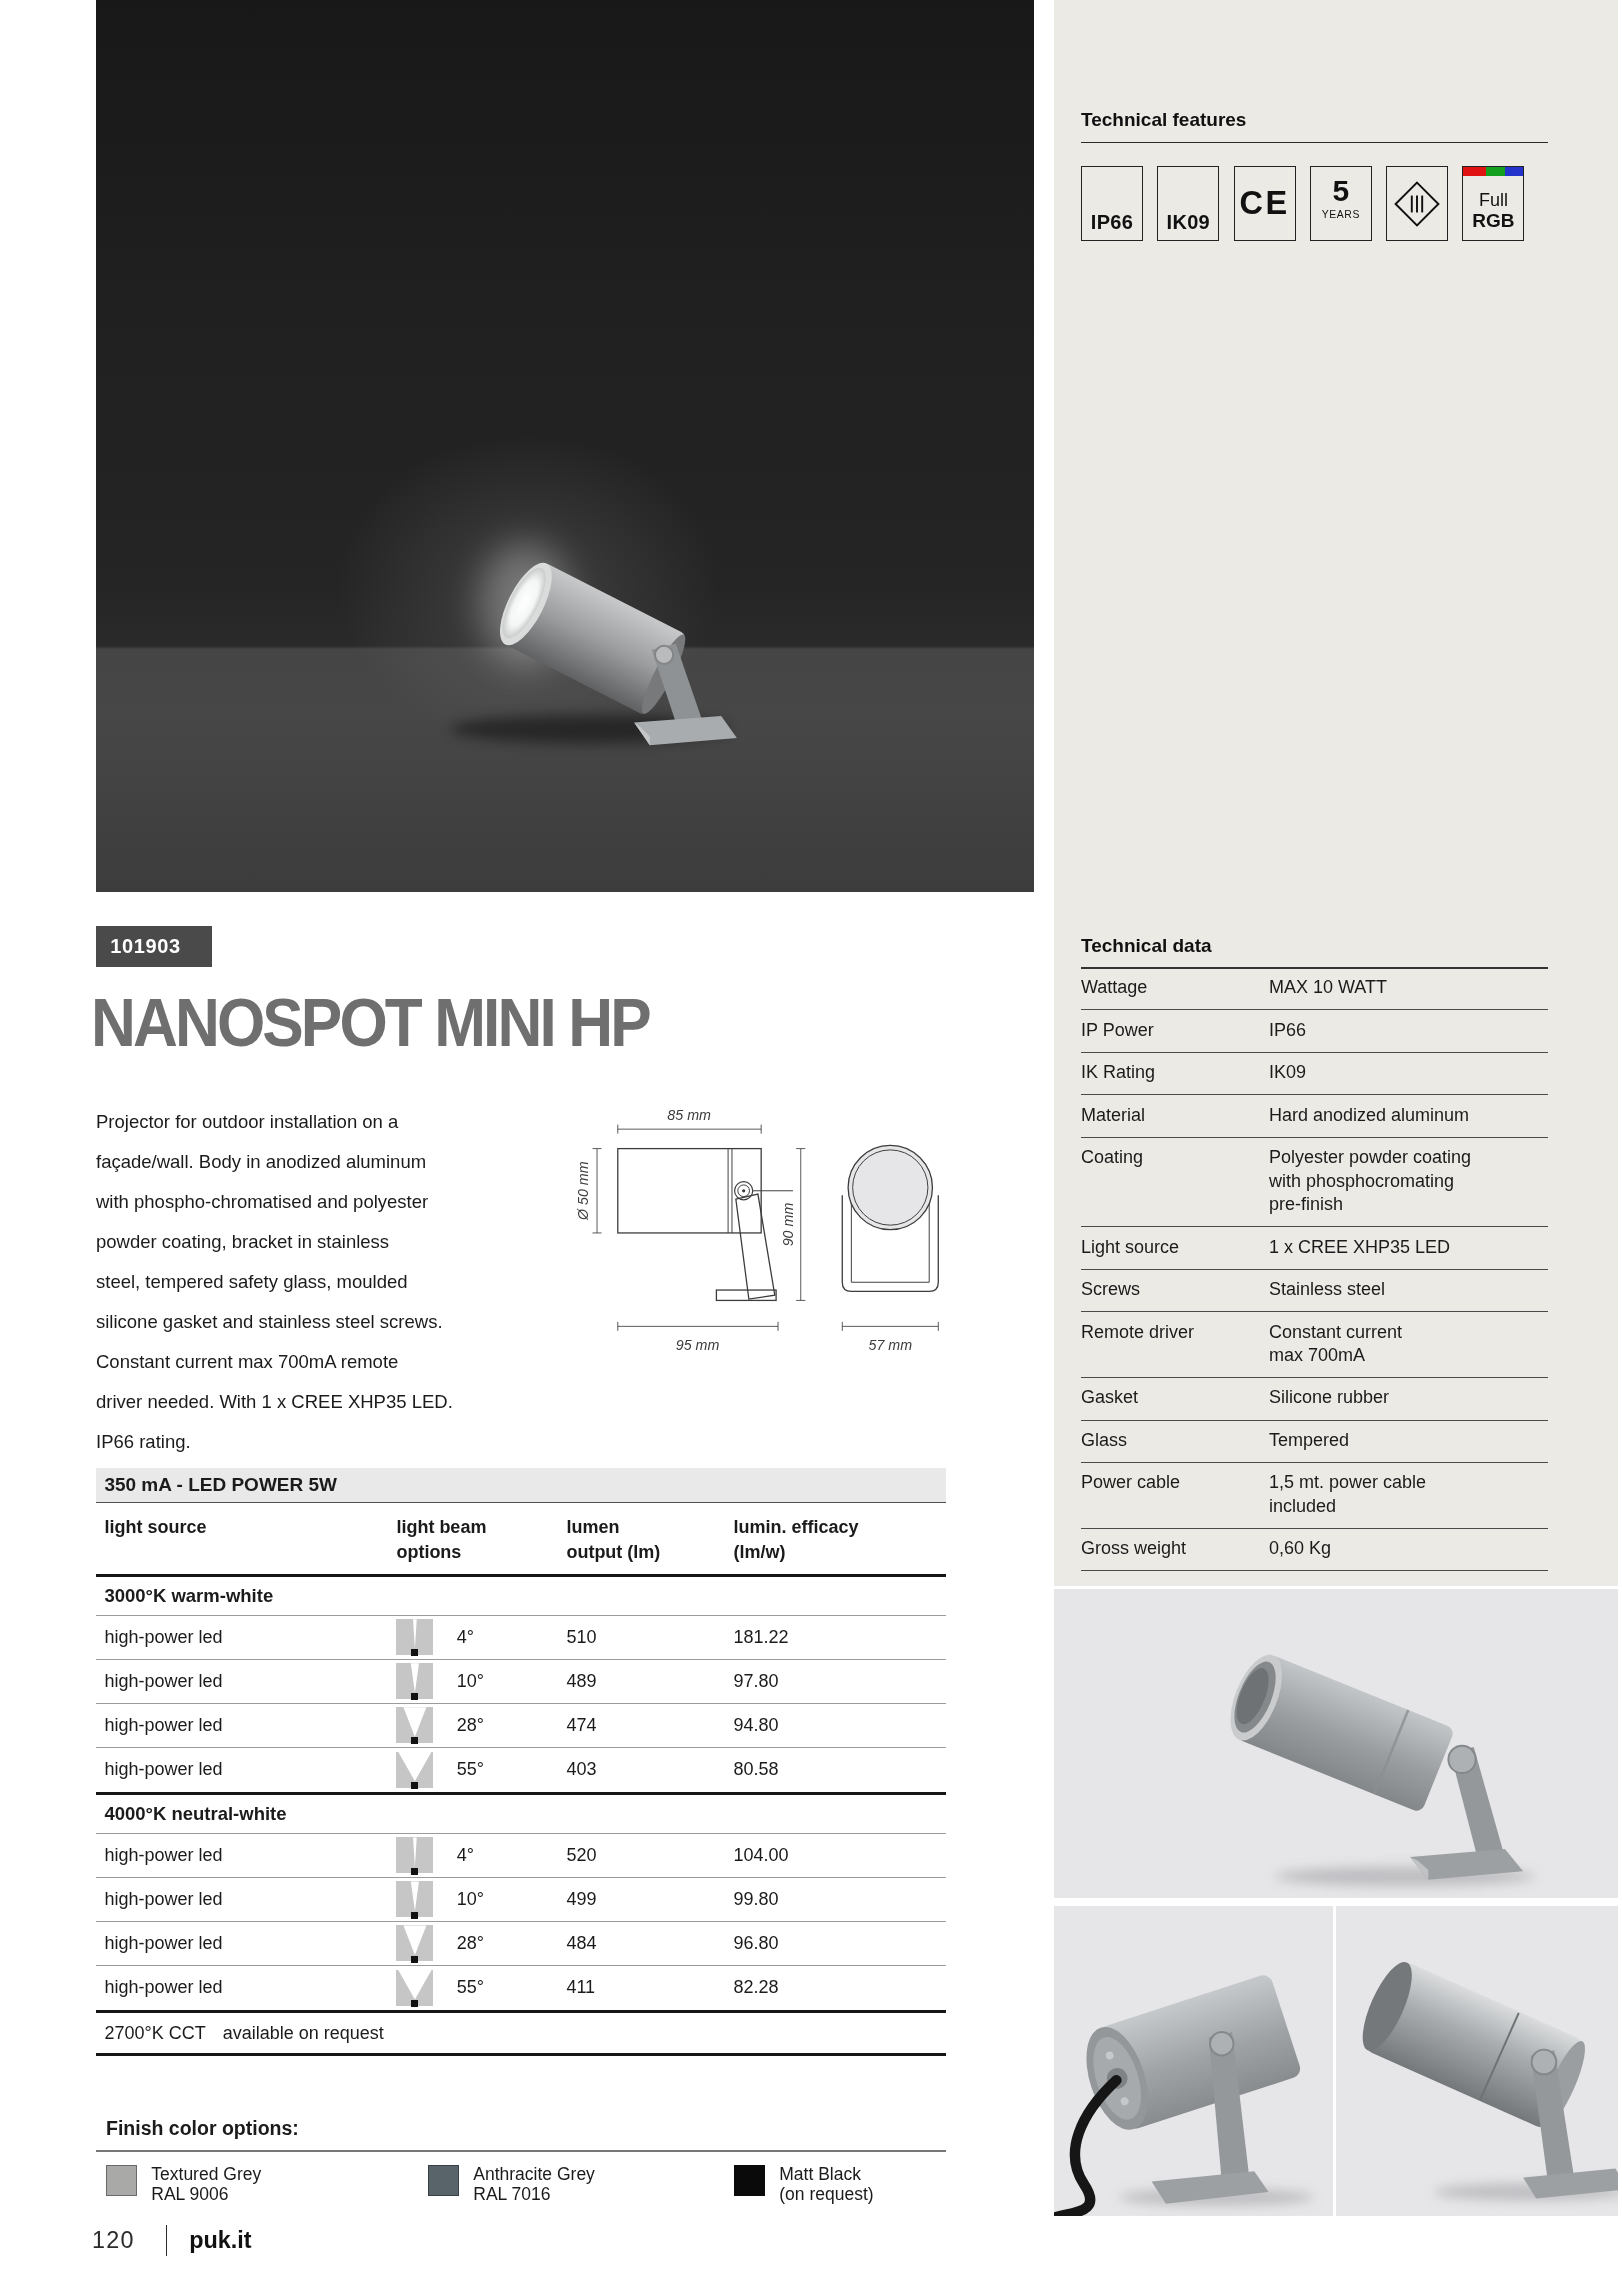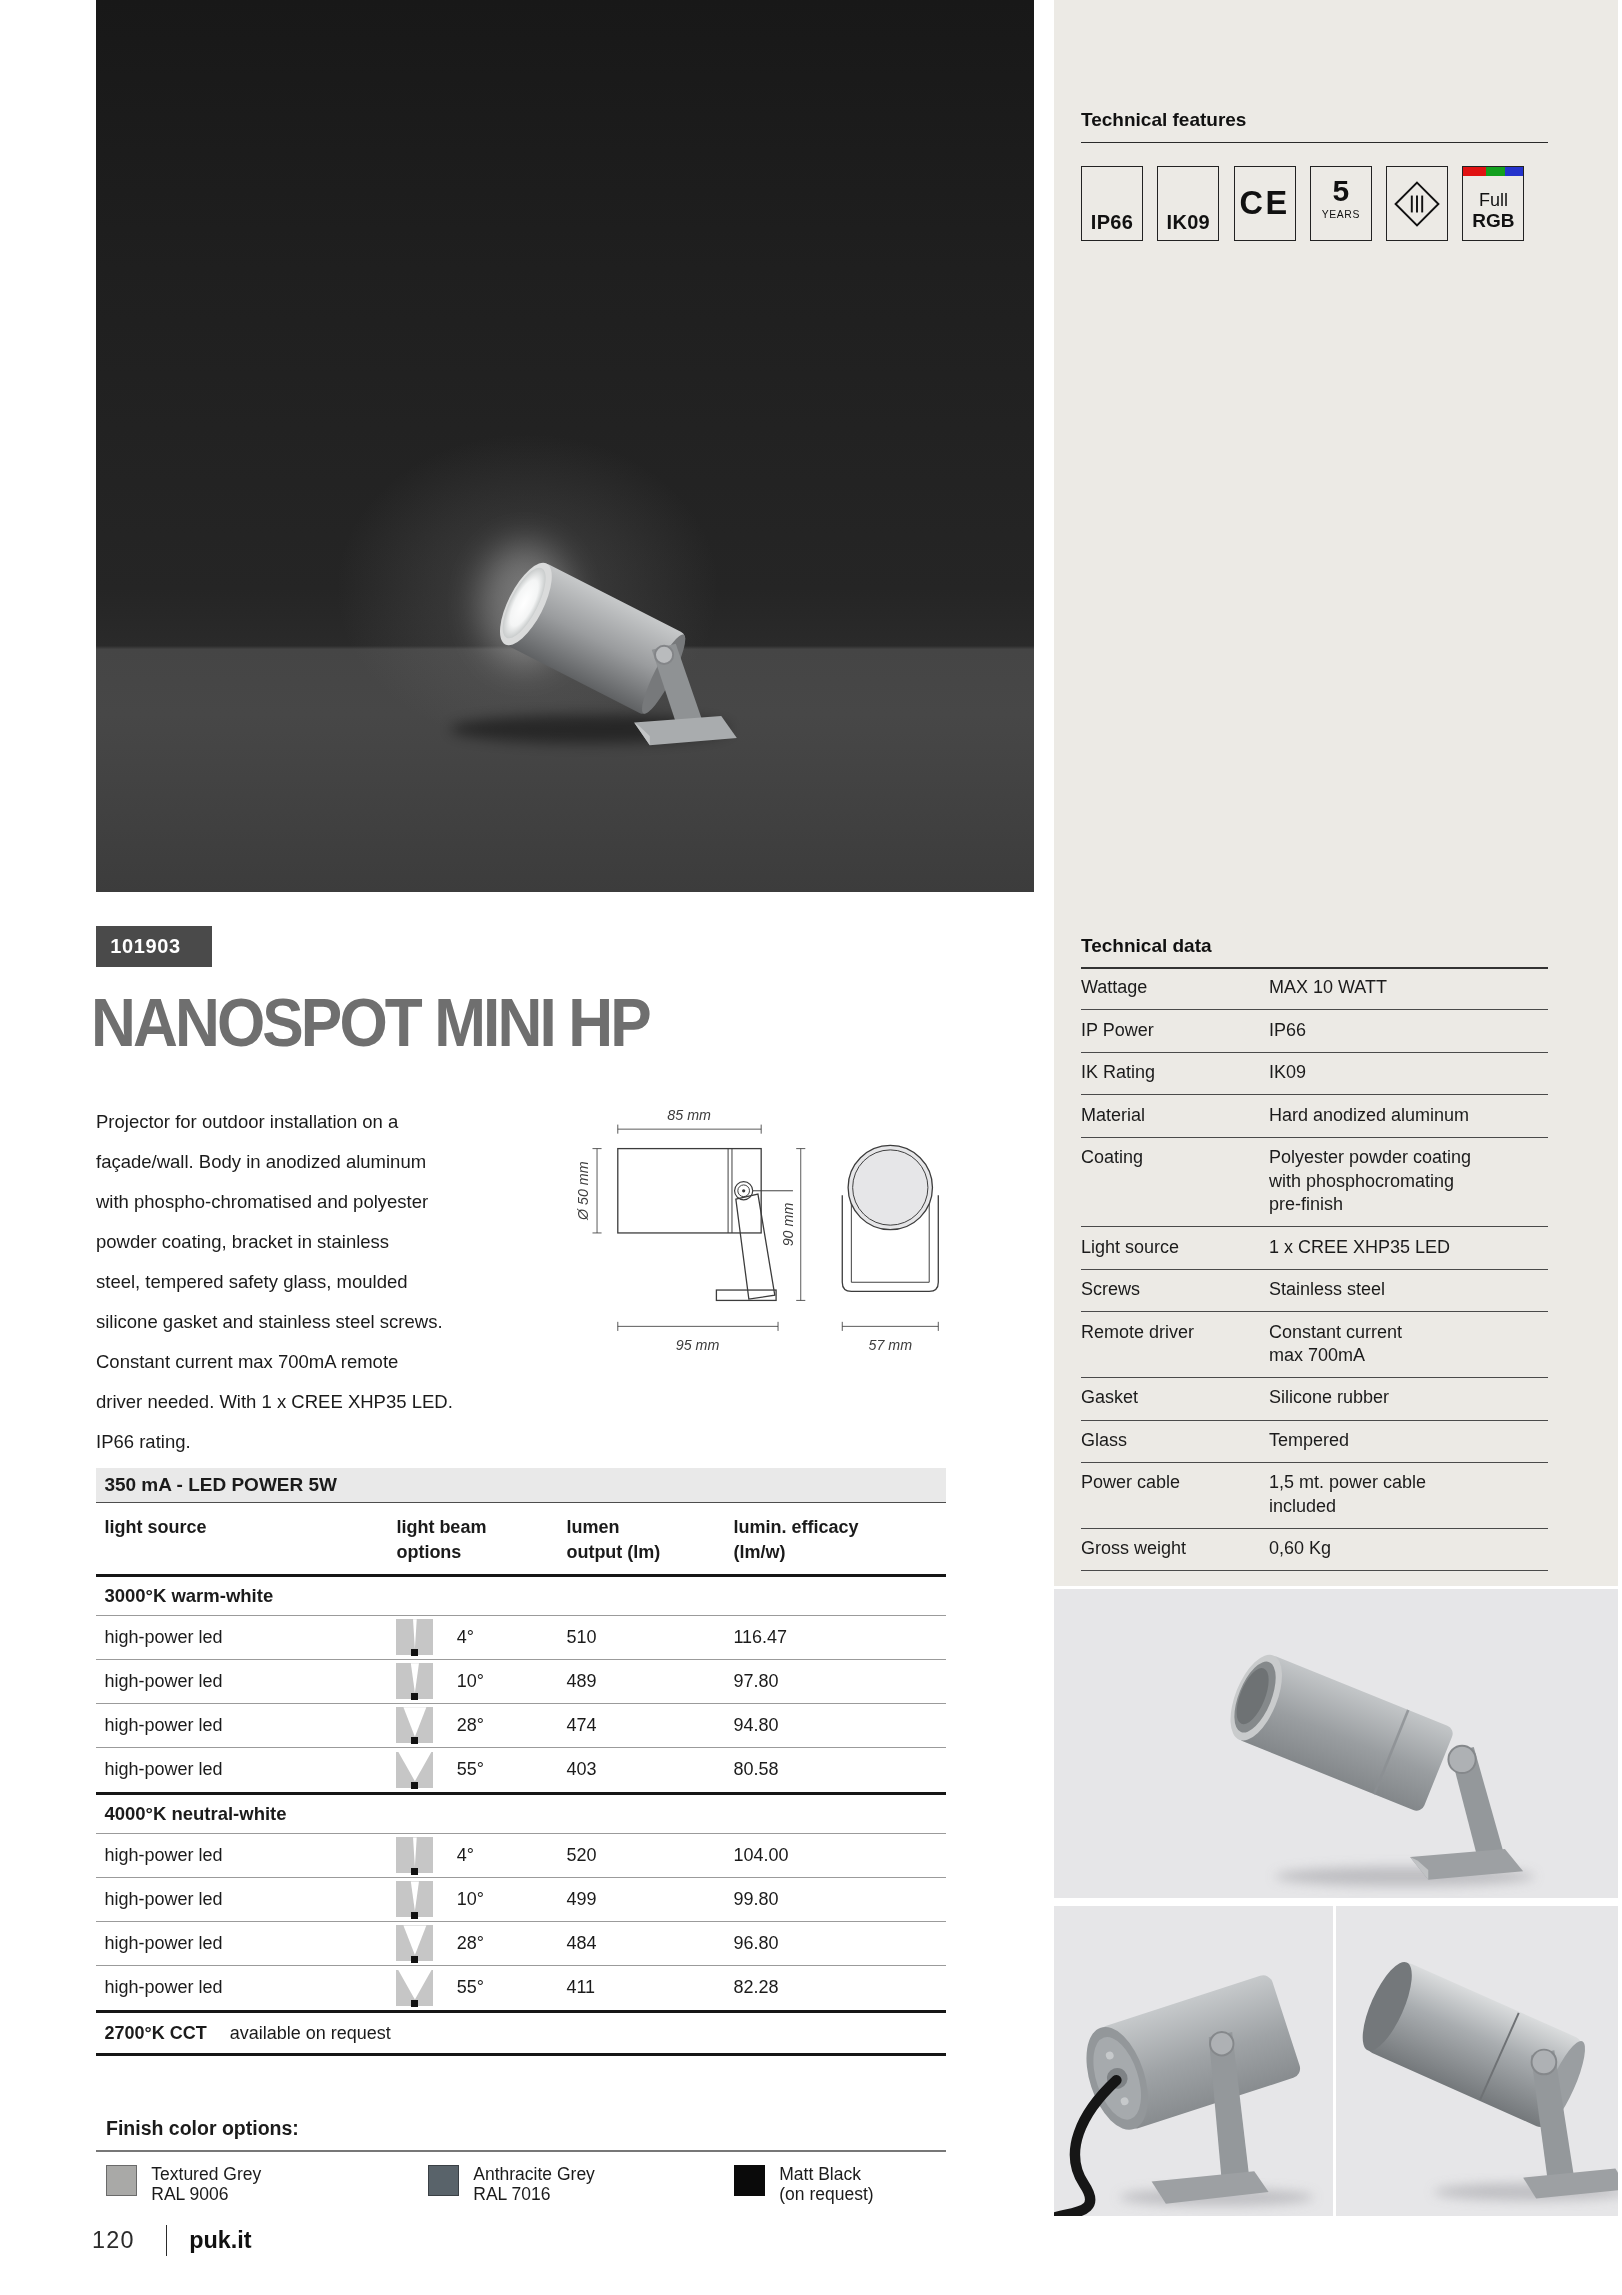--- a/index.html
+++ b/index.html
@@ -61,21 +61,21 @@
   .led-row{display:grid;grid-template-columns:292px 170px 167px 1fr;align-items:center;height:44px;
       border-bottom:1.3px solid #9b9b9b;padding-left:8.4px;box-sizing:border-box;font-size:18px;}
   .led-section .led-row:last-child{border-bottom:none;}
   .sec-sep{height:3.2px;background:#161616;}
   .beam-cell{display:flex;align-items:center;}
   .beam-icon{position:relative;width:37px;height:36px;background:#c6c6c6;flex:0 0 auto;}
   .beam-v{position:absolute;inset:0;background:#ffffff;}
   .beam-sq{position:absolute;left:50%;bottom:-1.3px;width:7.1px;height:7.1px;margin-left:-3.6px;background:#111;}
   .beam-angle{margin-left:23.4px;}
   .led-note{height:40px;display:flex;align-items:center;padding-left:8.4px;font-size:18px;box-sizing:border-box;}
-  .led-note b{font-weight:700;margin-right:23px;}
+  .led-note b{font-weight:400;margin-right:17px;}
   .led-end{height:3.2px;background:#161616;}
 
   
   .finish-title{position:absolute;left:106px;top:2117px;font-size:19.5px;font-weight:700;}
   .finish-rule{position:absolute;left:96px;top:2150px;width:850px;height:1.6px;background:#777;}
   .finish-row{position:absolute;left:106px;top:2165px;width:840px;height:39px;}
   .finish-opt{position:absolute;top:0;display:flex;}
   .swatch{width:31px;height:31px;box-sizing:border-box;flex:0 0 auto;}
   .finish-opt .labels{margin-left:14.3px;font-size:17.5px;line-height:19.5px;}
   .footer{position:absolute;left:92px;top:2223px;height:34px;display:flex;align-items:center;}
@@ -307,21 +307,21 @@
             <div class="led-row">
       <span>high-power led</span>
       <span class="beam-cell">
         <span class="beam-icon">
           <span class="beam-v" style="clip-path: polygon(45% 0px, 55% 0px, 50% 82%);"></span>
                   <span class="beam-sq"></span>
         </span>
         <span class="beam-angle">4°</span>
       </span>
       <span>510</span>
-      <span>116.47</span>
+      <span>181.22</span>
     </div>
             <div class="led-row">
       <span>high-power led</span>
       <span class="beam-cell">
         <span class="beam-icon">
           <span class="beam-v" style="clip-path: polygon(39% 0px, 61% 0px, 50% 82%);"></span>
                   <span class="beam-sq"></span>
         </span>
         <span class="beam-angle">10°</span>
       </span>

